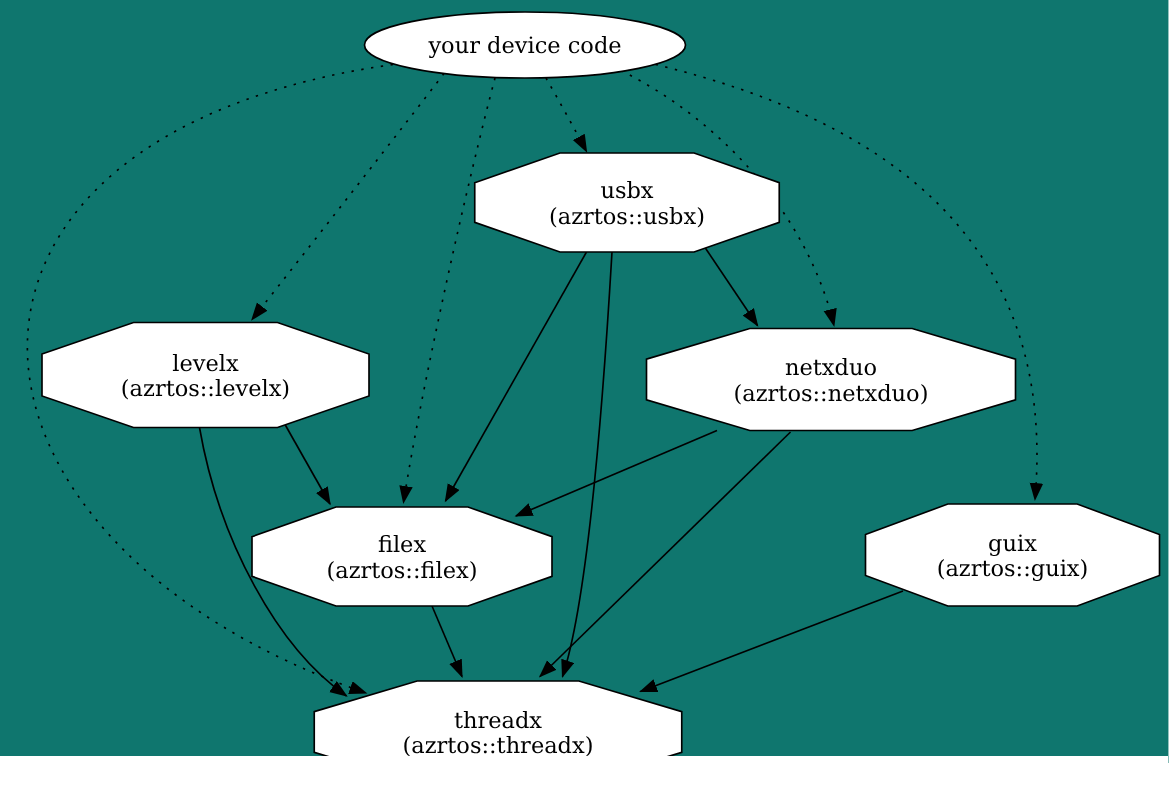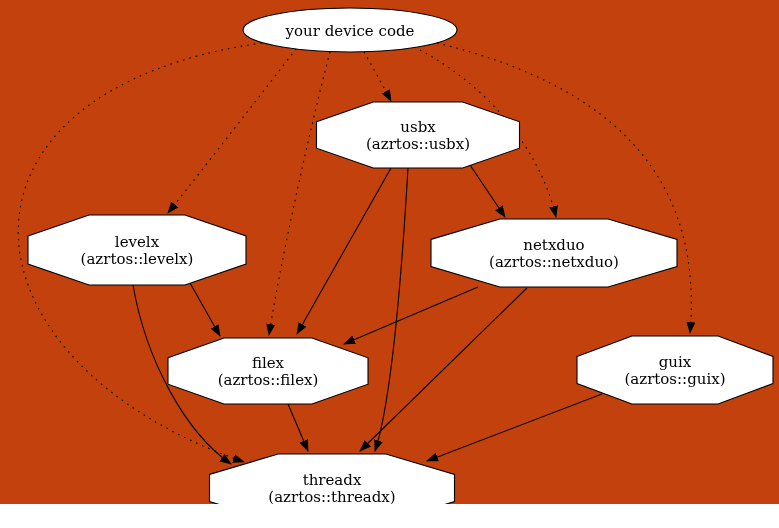--- a/index.html
+++ b/index.html
@@ -4,21 +4,21 @@
 <style>
   html, body {
     margin: 0;
     padding: 0;
     background: #ffffff;
   }
   .stage {
     position: relative;
     width: 779px;
     height: 504px;
-    background: #c2410c;
+    background: #0f766e;
     overflow: hidden;
     font-family: "DejaVu Serif", "Liberation Serif", serif;
   }
   svg {
     display: block;
   }
   .node-shape {
     fill: #ffffff;
     stroke: #000000;
     stroke-width: 1.1;

